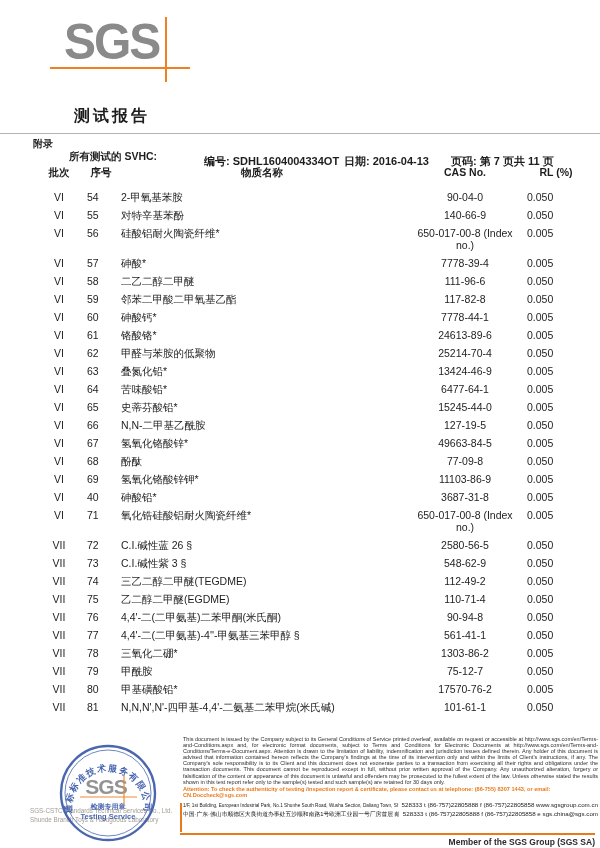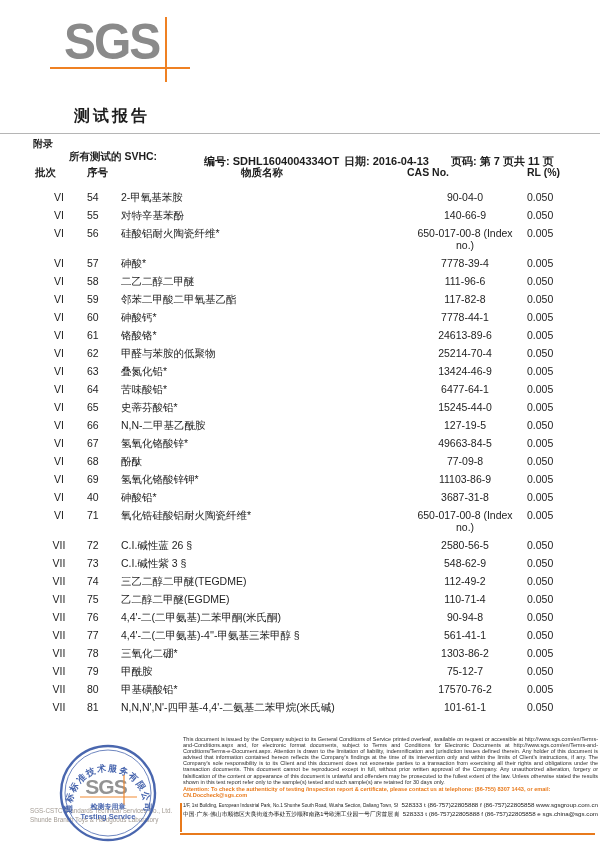--- a/index.html
+++ b/index.html
@@ -24,21 +24,21 @@
   .meta-page{left:451px;}
   .head-rule{position:absolute;left:0;top:133px;width:600px;height:1px;background:#b5b5b5;}
   
   .appendix-title{position:absolute;left:33px;top:137px;font-size:10px;font-weight:bold;}
   .appendix-sub{position:absolute;left:33px;top:150px;font-size:10.5px;font-weight:bold;margin-left:36px;}
   
   .svhc-table{
     position:absolute;left:33px;top:164px;width:532px;border-collapse:collapse;
     font-size:10.5px;table-layout:fixed;
   }
-  .svhc-table th{font-weight:bold;padding:2px 2px 8px 2px;text-align:left;vertical-align:top;font-size:10.5px;}
+  .svhc-table th{font-weight:bold;padding:2px 2px 8px 2px;text-align:center;vertical-align:top;font-size:10.5px;}
   .svhc-table td{padding:3px 2px;vertical-align:top;line-height:12px;}
   .col-batch{width:48px;text-align:center;}
   .col-no{width:28px;text-align:left;}
   .col-name{width:282px;text-align:left;padding-left:4px !important;}
   th.col-name{text-align:center;}
   .col-cas{width:116px;text-align:center;}
   .col-rl{width:58px;text-align:left;}
   
   .company-lines{
     position:absolute;left:30px;top:806px;width:170px;z-index:1;
@@ -318,14 +318,15 @@
       <span class="addr-right">528333   t (86-757)22805888   f (86-757)22805858   www.sgsgroup.com.cn</span>
     </div>
     <div class="addr-row">
       <span class="addr-left-cn">中国·广东·佛山市顺德区大良街道办事处五沙顺和南路1号欧洲工业园一号厂房首层 邮编:</span>
       <span class="addr-right">528333   t (86-757)22805888   f (86-757)22805858   e sgs.china@sgs.com</span>
     </div>
   </div>
 
   <div class="orange-vline"></div>
   <div class="orange-hline"></div>
+  <div class="member">Member of the SGS Group (SGS SA)</div>
 
 </div>
 
 </body></html>

